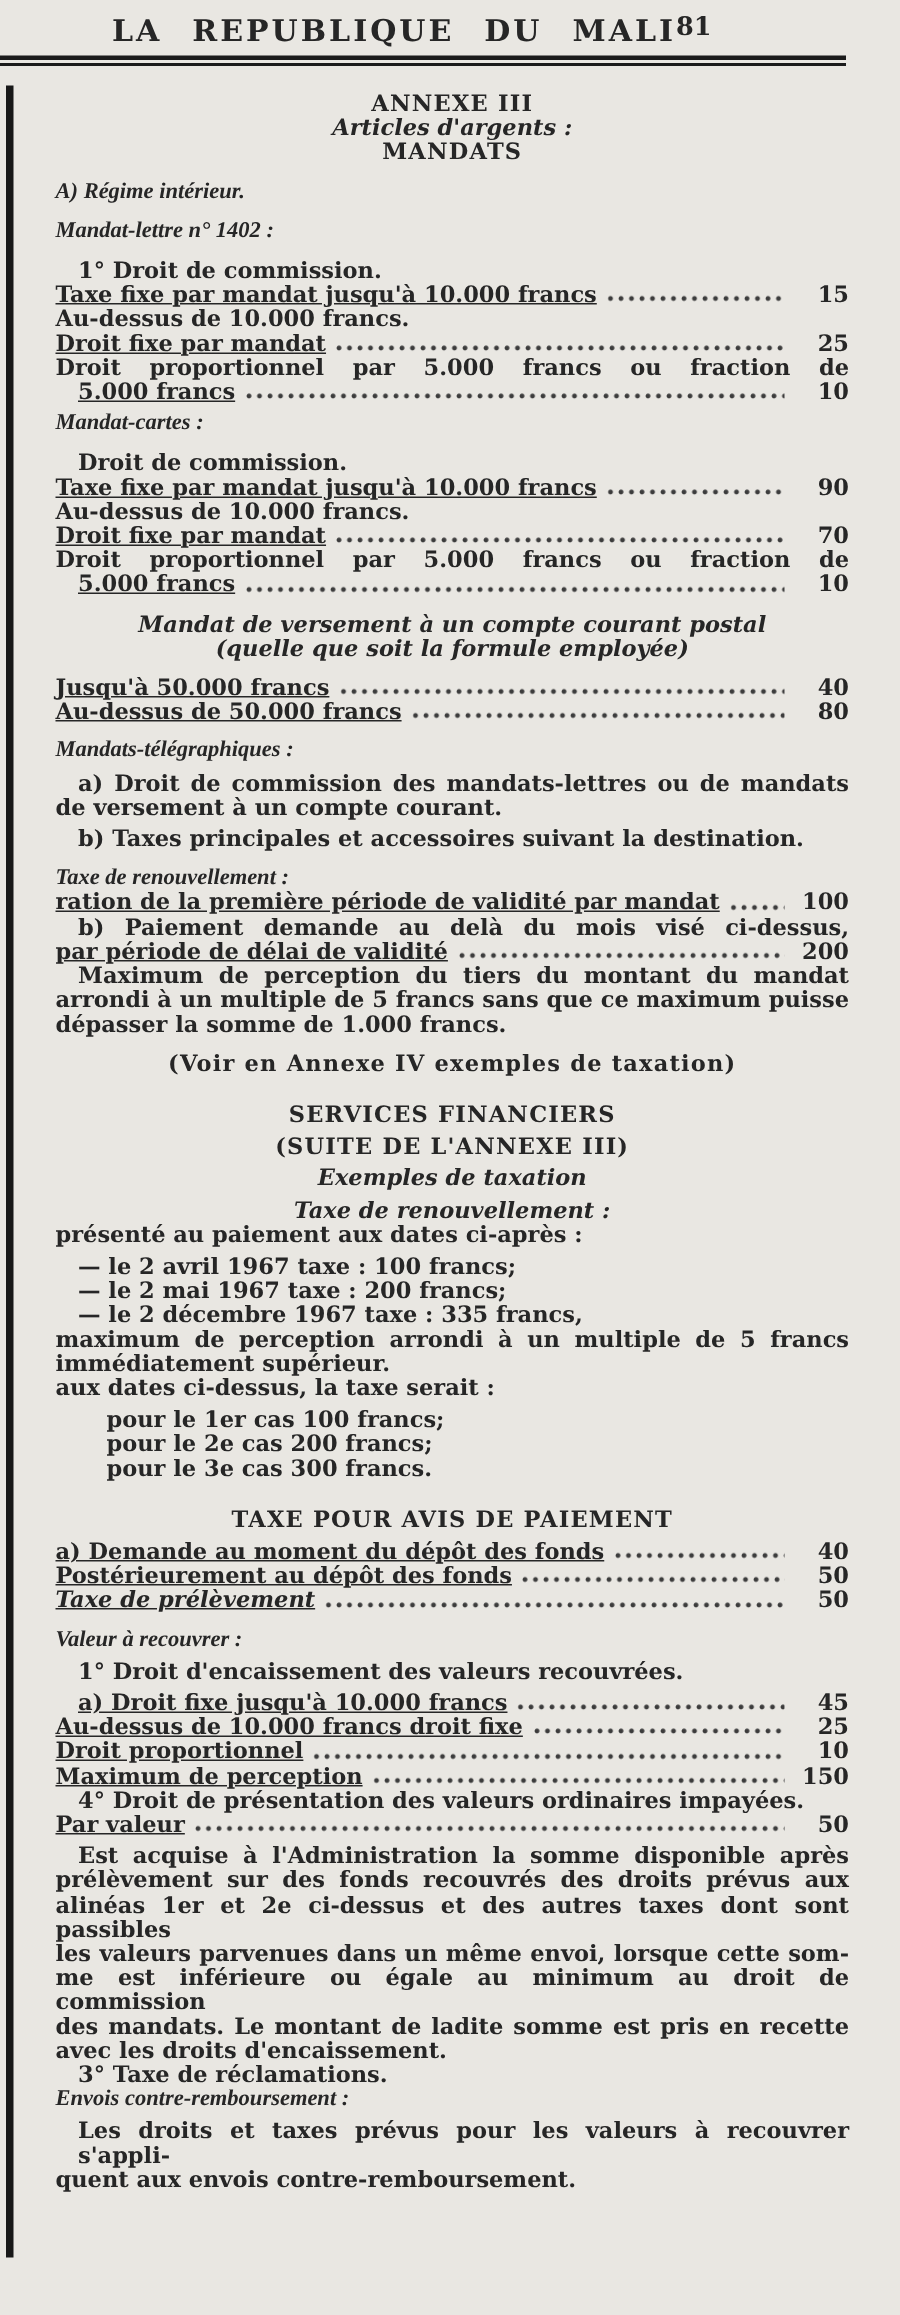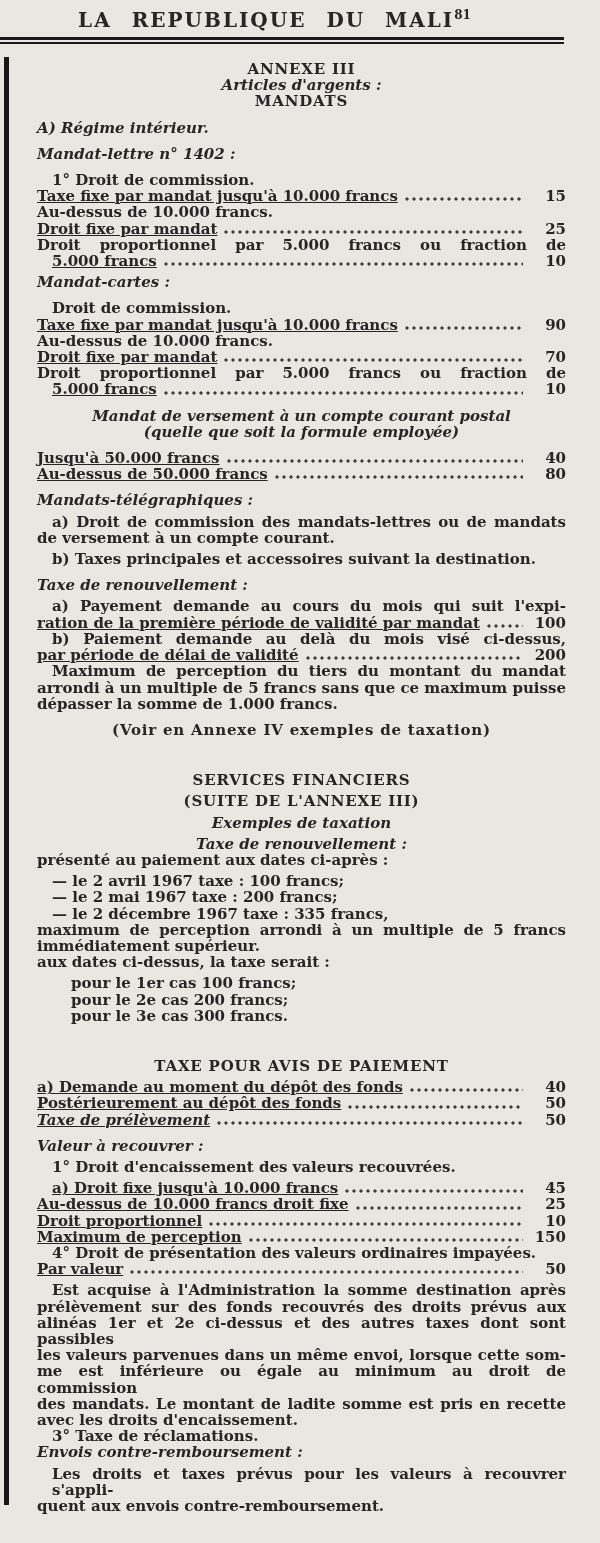--- a/index.html
+++ b/index.html
@@ -9,37 +9,37 @@
     background-image:
       radial-gradient(ellipse at 75% 15%, rgba(110,110,105,0.07), transparent 55%),
       radial-gradient(ellipse at 15% 70%, rgba(110,110,105,0.06), transparent 55%),
       radial-gradient(ellipse at 60% 95%, rgba(110,110,105,0.05), transparent 50%);
     font-family:"DejaVu Serif","Liberation Serif",serif;
     font-weight:700;color:#262626;
     -webkit-font-smoothing:antialiased;
   }
   .masthead-row{display:flex;justify-content:center;align-items:flex-start;padding-top:8px;}
   .masthead{font-size:20px;letter-spacing:2px;word-spacing:11px;white-space:nowrap;margin-left:-7px;}
-  .pagenum{font-size:12px;padding-right:44px;}
+  .pagenum{font-size:17px;padding-right:44px;}
   .rules{margin-top:5px;width:564px;}
   .rule1{height:3px;background:#1b1b1b;}
   .rule-gap{height:2px;}
   .rule2{height:2px;background:#1b1b1b;}
   .vline{position:absolute;left:4px;top:57px;width:5px;height:1448px;background:#181818;}
   .content{padding:17px 34px 0 37px;}
   .ln{font-size:15px;line-height:16.2px;min-height:16px;}
   .cb{text-align:center;letter-spacing:0.8px;}
   .ci{text-align:center;font-style:italic;}
-  .li{font-style:italic;}
+  .li{font-style:italic;font-family:Liberation Serif, serif;}
   .just{text-align:justify;text-align-last:justify;}
   .ind1{padding-left:15px;}
   .ind2{padding-left:34px;}
   .sp1{margin-top:5px;}
   .sp2{margin-top:10px;}
-  .sp3{margin-top:34px;}
+  .sp3{margin-top:18px;}
   .t{display:flex;align-items:flex-end;}
   .lab{white-space:nowrap;text-decoration:underline;}
   .ital{font-style:italic;}
   .leader{
     flex:1;height:13px;margin:0 9px 1px 7px;min-width:14px;
     background-image:radial-gradient(circle at 2px 9px, #3c3c3c 1.3px, transparent 1.9px);
     background-size:7px 13px;background-repeat:repeat-x;
   }
   .val{min-width:34px;text-align:right;}
 </style>
@@ -112,21 +112,20 @@
     <div class="ln t">
       <span class="lab">Au-dessus de 50.000 francs</span>
       <span class="leader"></span>
       <span class="val">80</span>
     </div>
     <div class="ln li sp2">Mandats-télégraphiques :</div>
     <div class="ln p sp1 ind1 just">a) Droit de commission des mandats-lettres ou de mandats</div>
     <div class="ln p">de versement à un compte courant.</div>
     <div class="ln p sp1 ind1">b) Taxes principales et accessoires suivant la destination.</div>
     <div class="ln li sp2">Taxe de renouvellement :</div>
-    <div class="ln p sp1 ind1 just">a) Payement demande au cours du mois qui suit l'expi-</div>
     <div class="ln t">
       <span class="lab">ration de la première période de validité par mandat</span>
       <span class="leader"></span>
       <span class="val">100</span>
     </div>
     <div class="ln p ind1 just">b) Paiement demande au delà du mois visé ci-dessus,</div>
     <div class="ln t">
       <span class="lab">par période de délai de validité</span>
       <span class="leader"></span>
       <span class="val">200</span>
@@ -186,21 +185,21 @@
       <span class="lab">Maximum de perception</span>
       <span class="leader"></span>
       <span class="val">150</span>
     </div>
     <div class="ln p ind1">4° Droit de présentation des valeurs ordinaires impayées.</div>
     <div class="ln t">
       <span class="lab">Par valeur</span>
       <span class="leader"></span>
       <span class="val">50</span>
     </div>
-    <div class="ln p sp1 ind1 just">Est acquise à l'Administration la somme destination après</div>
+    <div class="ln p sp1 ind1 just">Est acquise à l'Administration la somme disponible après</div>
     <div class="ln p just">prélèvement sur des fonds recouvrés des droits prévus aux</div>
     <div class="ln p just">alinéas 1er et 2e ci-dessus et des autres taxes dont sont passibles</div>
     <div class="ln p just">les valeurs parvenues dans un même envoi, lorsque cette som-</div>
     <div class="ln p just">me est inférieure ou égale au minimum au droit de commission</div>
     <div class="ln p just">des mandats. Le montant de ladite somme est pris en recette</div>
     <div class="ln p">avec les droits d'encaissement.</div>
     <div class="ln p ind1">3° Taxe de réclamations.</div>
     <div class="ln li">Envois contre-remboursement :</div>
     <div class="ln p sp1 ind1 just">Les droits et taxes prévus pour les valeurs à recouvrer s'appli-</div>
     <div class="ln p">quent aux envois contre-remboursement.</div>

